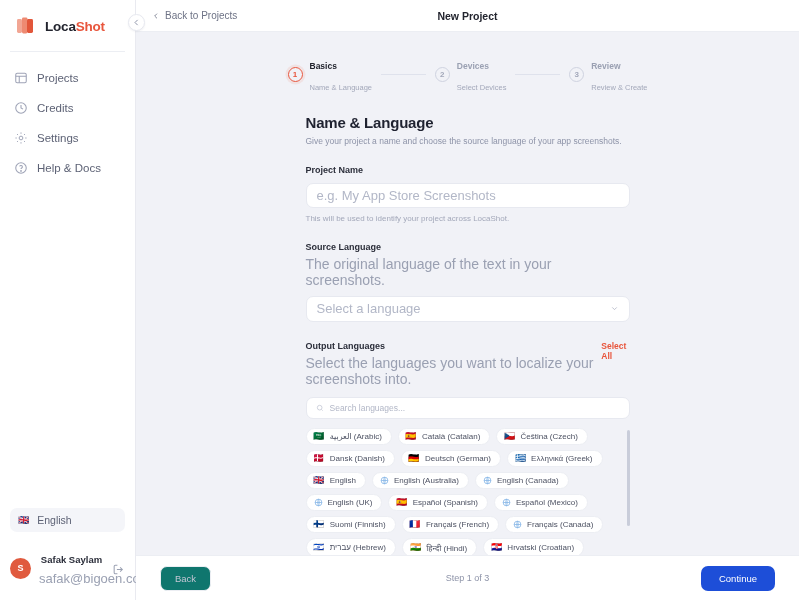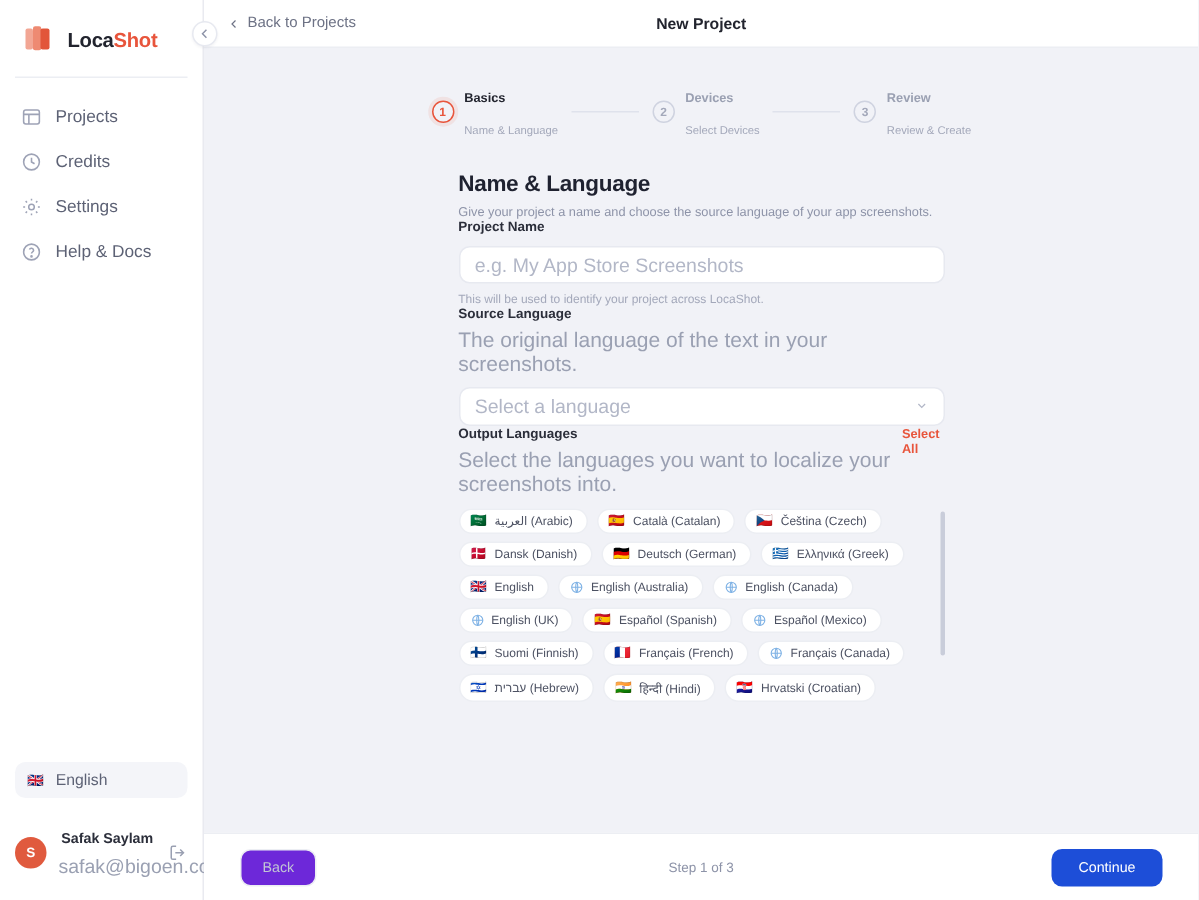--- a/index.html
+++ b/index.html
@@ -118,21 +118,21 @@
   .step-title { font-size: 8.5px; font-weight: 700; color: #9aa0b2; }
   .step.active .step-title { color: #22242e; }
   .step-sub { font-size: 7.5px; color: #a3a8ba; }
   .step-line { flex: 1 1 auto; height: 1px; background: #dfe2ec; margin: 0 9px; }
 
   
   .form-wrap { width: 324px; margin-top: 18px; }
   .h1 { font-size: 15px; font-weight: 700; color: #1f2230; letter-spacing: -0.2px; }
   .h1-sub { font-size: 8.5px; color: #8d93a8; margin-top: 5px; }
 
-  .field { }
+  .field { margin-top: 19px; }
   .label { font-size: 9px; font-weight: 700; color: #2b2e3a; }
   .label-sub { font-size: 14px; color: #9aa0b2; margin-top: 4px; }
   .input {
     margin-top: 8px; height: 25px; width: 100%;
     background: #ffffff; border: 1px solid #e7e9f0; border-radius: 7px;
     display: flex; align-items: center; padding: 0 10px;
     font-size: 13px; color: #b2b7c7; cursor: text;
   }
   .input.select { justify-content: space-between; height: 26px; }
   .help { font-size: 8px; color: #a3a8ba; margin-top: 6px; }
@@ -170,21 +170,21 @@
   
   .footer {
     height: 45px; background: #ffffff;
     border-top: 1px solid #eceef3;
     display: flex; align-items: center; padding: 0 24px;
     position: relative; flex: 0 0 45px;
   }
   .btn-back {
     font-size: 9.5px; color: #c2c6d4;
     border: 1px solid #eceef3; border-radius: 7px;
-    padding: 6px 14px; background: #6d28d9; cursor: default; text-align: center;
+    padding: 6px 14px; background: #0f766e; cursor: default; text-align: center;
   }
   .footer-step {
     position: absolute; left: 0; right: 0; text-align: center;
     font-size: 9px; color: #8d93a8; pointer-events: none;
   }
   .btn-continue {
     margin-left: auto; font-size: 9.5px; color: #ffffff;
     background: #1d4ed8; border: none; border-radius: 7px;
     padding: 7px 18px; cursor: default;
   }
@@ -338,20 +338,27 @@
 
         <div class="field">
           <div class="row-between">
             <div>
               <div class="label">Output Languages</div>
               <div class="label-sub">Select the languages you want to localize your screenshots into.</div>
             </div>
             <div class="select-all">Select All</div>
           </div>
 
+          <div class="search-box">
+            <svg width="8" height="8" viewBox="0 0 24 24" fill="none" stroke="#c2c6d4" stroke-width="2.3">
+                <circle cx="11" cy="11" r="7"></circle>
+                <path d="M20 20l-3.6-3.6"></path>
+              </svg>
+            <span>Search languages...</span>
+          </div>
 
           <div class="chips-area">
             <div class="chips" id="chips">
                 <div class="chip">
                   <span class="flag">🇸🇦</span>
                   <span>العربية (Arabic)</span>
                 </div>
                 <div class="chip">
                   <span class="flag">🇪🇸</span>
                   <span>Català (Catalan)</span>

